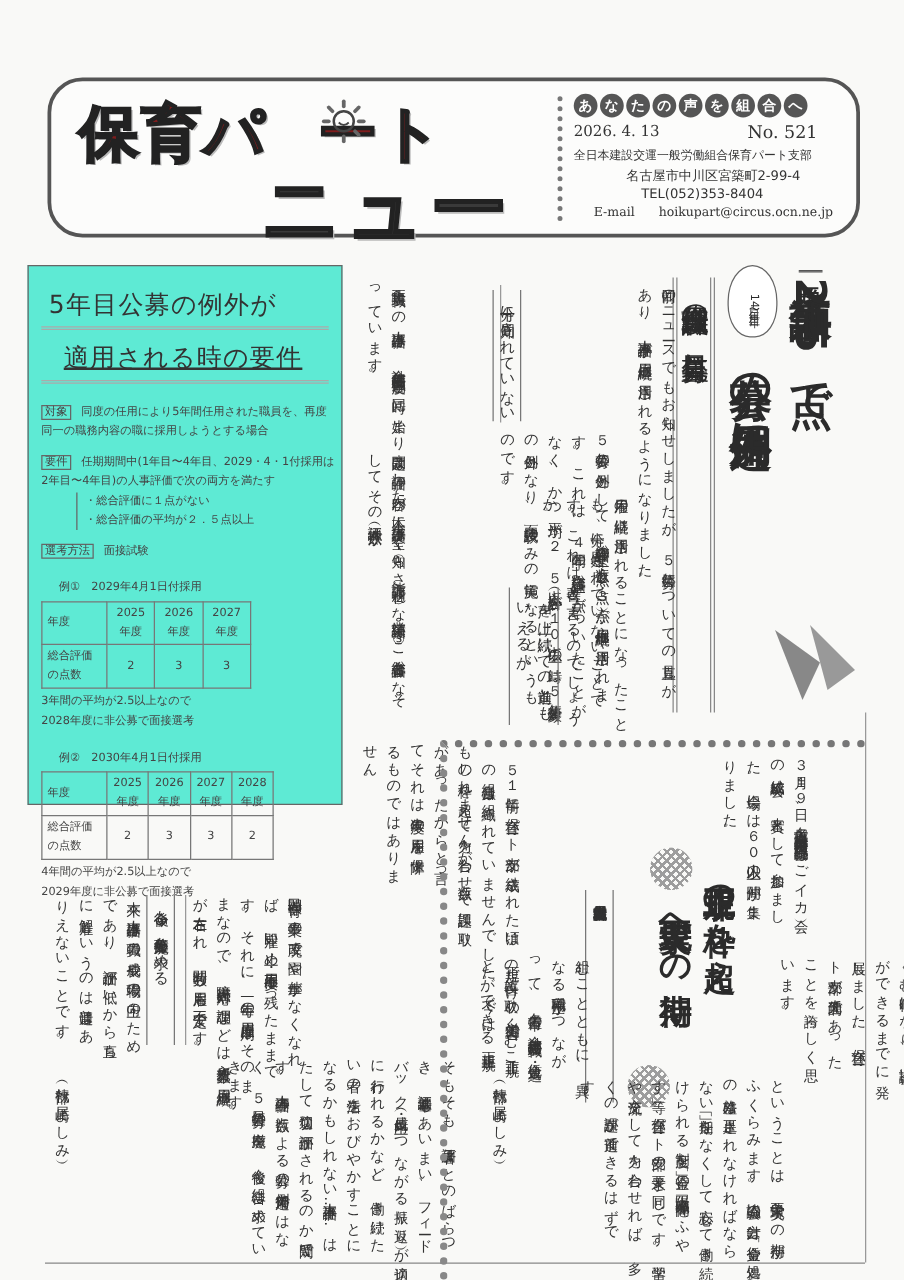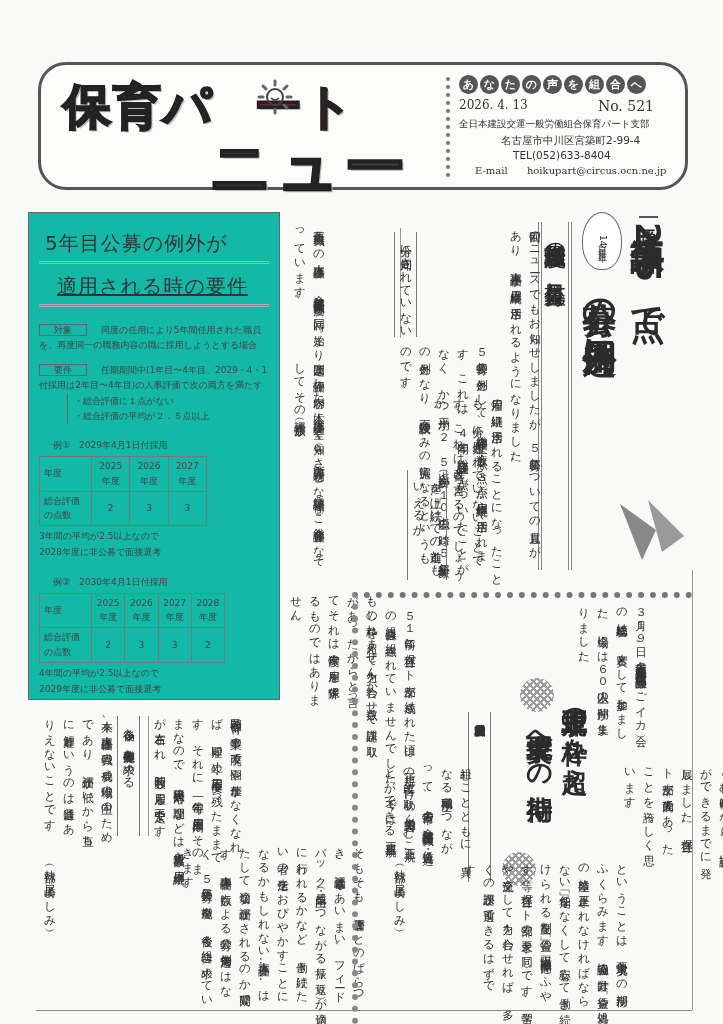--- a/index.html
+++ b/index.html
@@ -23,26 +23,26 @@
     font-size: 11px; font-weight: bold; display: flex; align-items: center; justify-content: center; }
   .dateline { display: flex; justify-content: space-between; margin-top: 4px; font-family: "DejaVu Serif", serif; font-size: 12px; color: #333; padding-right: 30px; }
   .dateline .no { font-size: 14px; }
   .org { font-size: 9.5px; margin-top: 4px; color: #333; }
   .addr { font-size: 10.5px; margin-top: 3px; padding-left: 42px; color: #333; }
   .tel { font-size: 10.5px; margin-top: 1px; padding-left: 54px; color: #333; }
   .email { font-family: "DejaVu Serif", serif; font-size: 10px; margin-top: 4px; color: #333; }
   .email .lbl { margin-right: 16px; margin-left: 16px; }
 
   
-  .req-box { position: absolute; left: 28px; top: 212px; width: 252px; height: 488px; border: 1.5px solid #666; background: #14b8a6; }
+  .req-box { position: absolute; left: 22px; top: 212px; width: 252px; height: 432px; border: 1.5px solid #666; background: #5eead4; }
   .req-title { position: absolute; left: 10px; top: 14px; width: 230px; }
   .req-title .ln { font-size: 20px; color: #333; padding: 3px 0 4px 6px; border-bottom: 3px double #aaa; letter-spacing: 1px; }
   .req-title .ln2 { padding-left: 18px; margin-top: 6px; text-decoration: underline; }
   .req-body { position: absolute; left: 10px; top: 110px; width: 235px; font-size: 9px; color: #444; line-height: 1.65; }
-  .tag { border: 1px solid #666; padding: 0 14px; margin-right: 14px; font-size: 9px; }
+  .tag { border: 1px solid #666; padding: 0 2px; margin-right: 8px; font-size: 9px; }
   .brace-list { margin-left: 28px; border-left: 1.5px solid #666; padding-left: 6px; margin-top: 2px; }
   .sec { margin-top: 10px; }
   .ex-title { margin-top: 14px; padding-left: 14px; font-size: 9px; }
   table.ex { border-collapse: collapse; width: 168px; margin-top: 3px; font-size: 9px; color: #444; }
   table.ex2 { width: 186px; }
   table.ex td { border: 1px solid #777; padding: 2px 4px; text-align: center; height: 18px; }
   table.ex td.hd { text-align: left; width: 52px; }
   .note { font-size: 9px; line-height: 1.8; margin-top: 2px; }
 
   
@@ -102,21 +102,21 @@
         <span>組</span>
         <span>合</span>
         <span>へ</span>
       </div>
       <div class="dateline">
         <span>2026. 4. 13</span>
         <span class="no">No. 521</span>
       </div>
       <div class="org">全日本建設交運一般労働組合保育パート支部</div>
       <div class="addr">名古屋市中川区宮築町2-99-4</div>
-      <div class="tel">TEL(052)633-8404</div>
+      <div class="tel">TEL(052)353-8404</div>
       <div class="email">
         <span class="lbl">E-mail</span>
         <span>hoikupart@circus.ocn.ne.jp</span>
       </div>
     </div>
   </div>
 
   <div class="req-box">
     <div class="req-title">
       <div class="ln">5年目公募の例外が</div>
@@ -125,20 +125,23 @@
     <div class="req-body">
       <div>
         <span class="tag">対象</span><span>同度の任用により5年間任用された職員を、再度同一の職務内容の職に採用しようとする場合</span>
       </div>
       <div class="sec">
         <span class="tag">要件</span><span>任期期間中(1年目〜4年目、2029・4・1付採用は2年目〜4年目)の人事評価で次の両方を満たす</span>
         <div class="brace-list">
           <div>・総合評価に１点がない</div>
           <div>・総合評価の平均が２．５点以上</div>
         </div>
+      </div>
+      <div class="sec">
+        <span class="tag">選考方法</span><span>面接試験</span>
       </div>
 
       <div class="ex-title">例①　2029年4月1日付採用</div>
       <table class="ex">
         <tbody>
             <tr>
           <td class="hd">年度</td>
           <td>2025年度</td>
           <td>2026年度</td>
           <td>2027年度</td>

